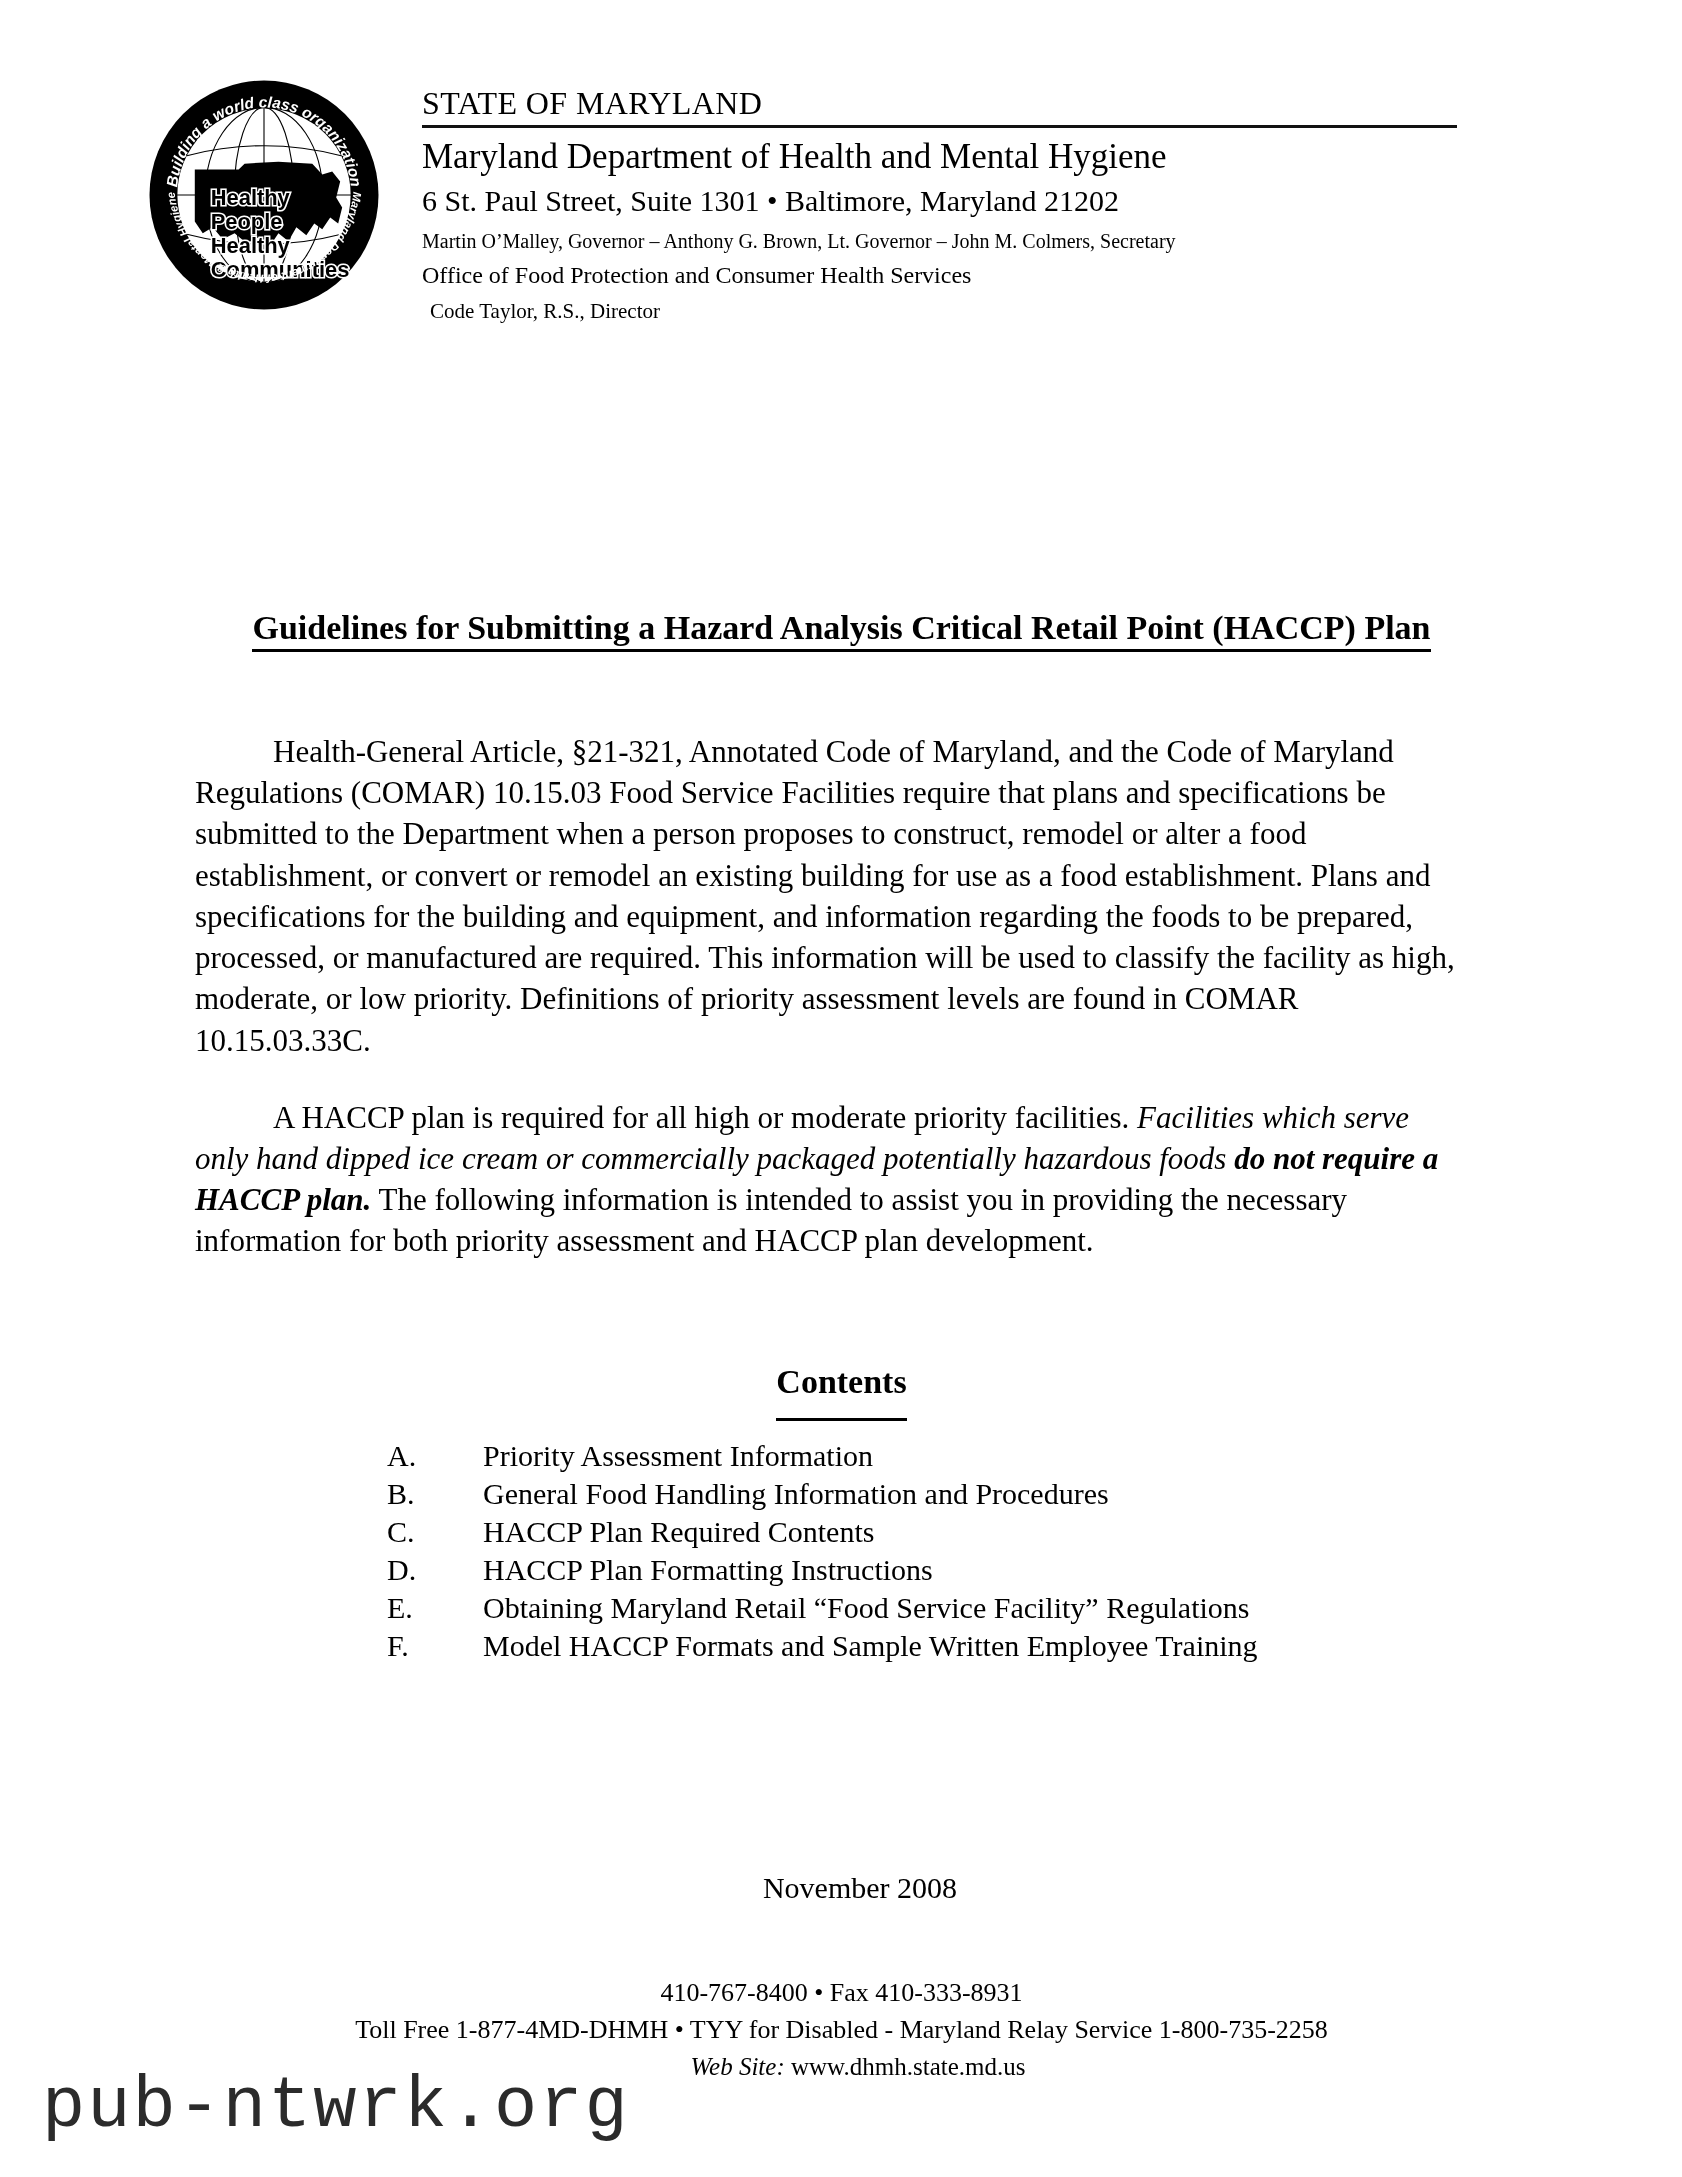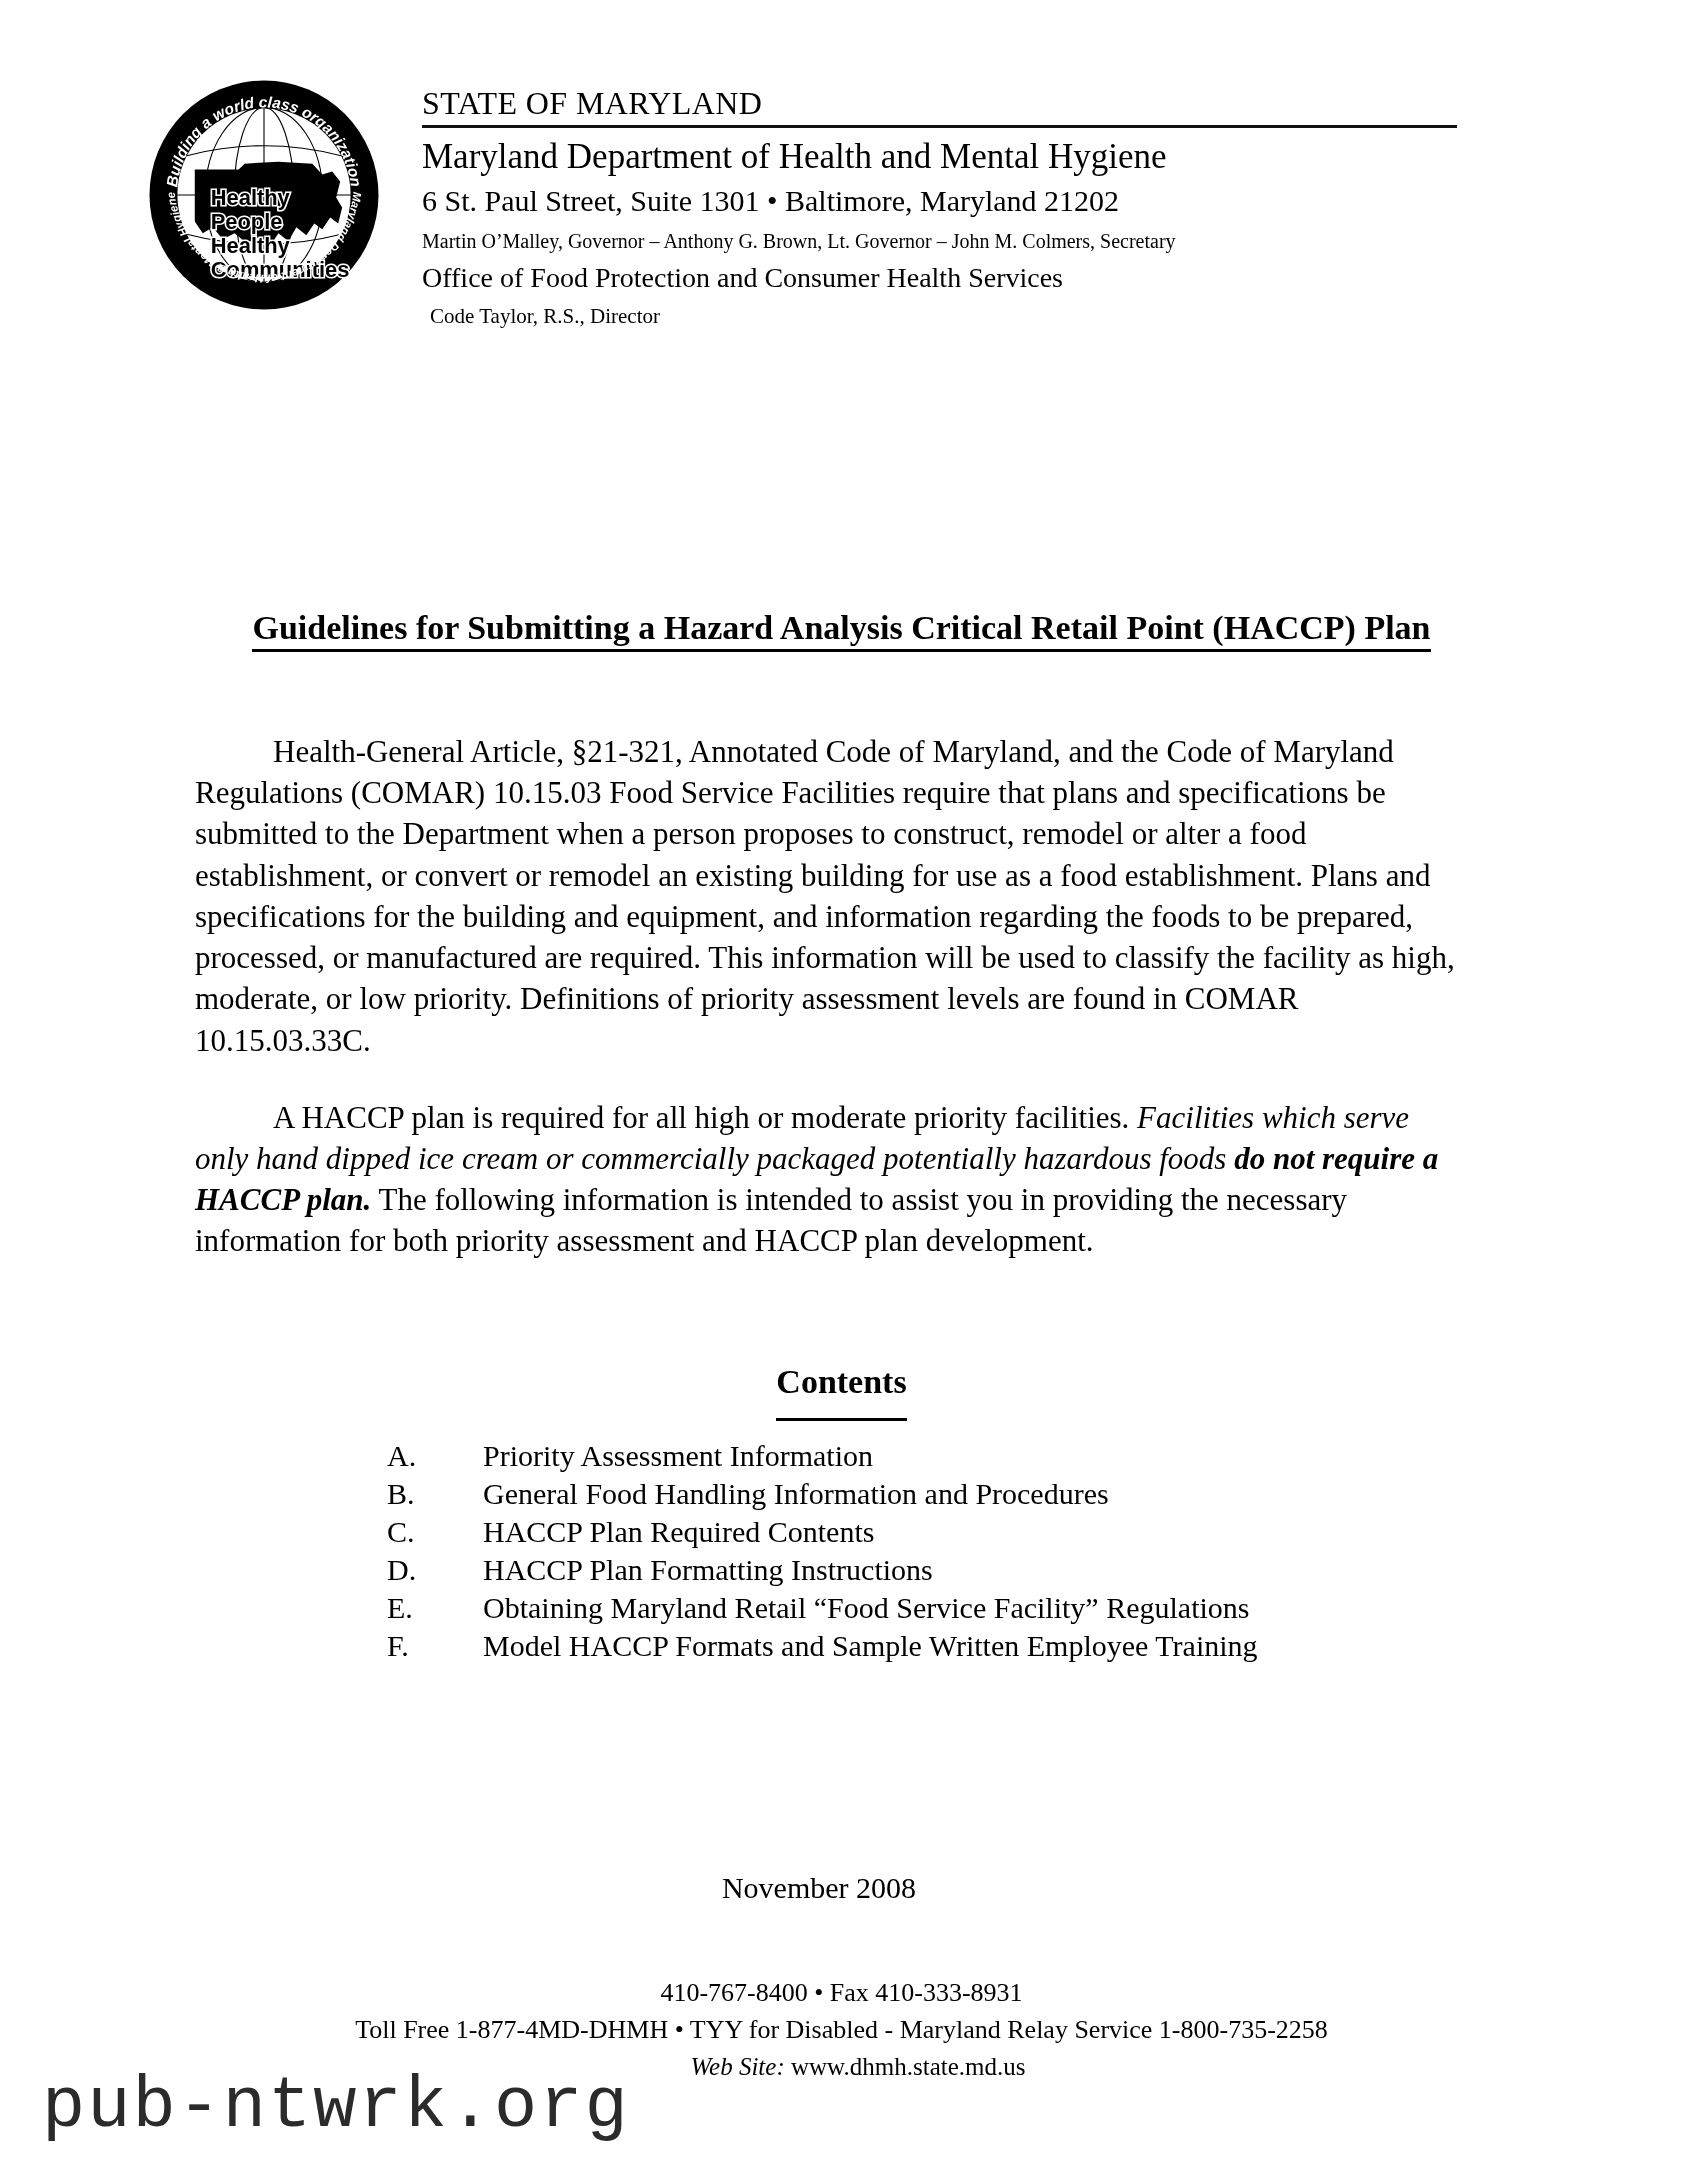--- a/index.html
+++ b/index.html
@@ -78,21 +78,21 @@
     margin-top: 6px;
   }
 
   .lh-officials {
     font-size: 20px;
     line-height: 1.2;
     margin-top: 10px;
   }
 
   .lh-office {
-    font-size: 28px;
+    font-size: 24px;
     line-height: 1.2;
     margin-top: 8px;
   }
 
   .lh-director {
     font-size: 21px;
     line-height: 1.2;
     margin-top: 9px;
     padding-left: 8px;
   }
@@ -164,20 +164,21 @@
   .c-label { flex: 1 1 auto; }
 
   
   .date-line {
     position: absolute;
     left: 0;
     top: 1871px;
     width: 1638px;
     text-align: center;
     font-size: 30px;
+    padding-left: 41px;
   }
 
   .footer {
     position: absolute;
     left: 0;
     top: 1975px;
     width: 1683px;
     text-align: center;
     font-size: 26px;
     line-height: 1.42;

